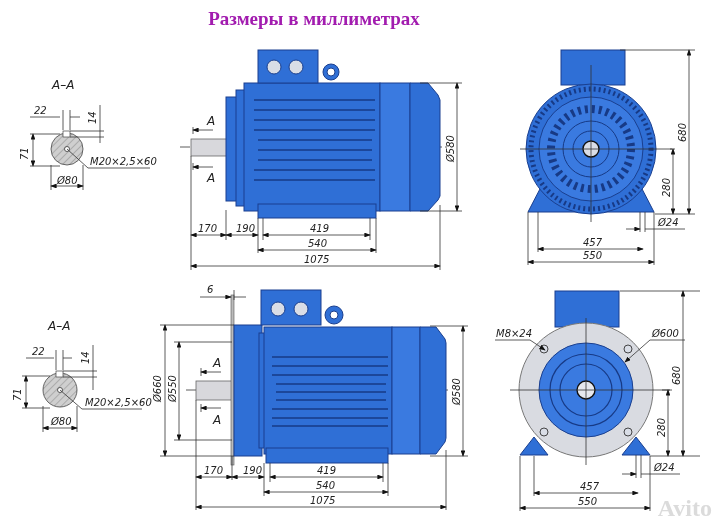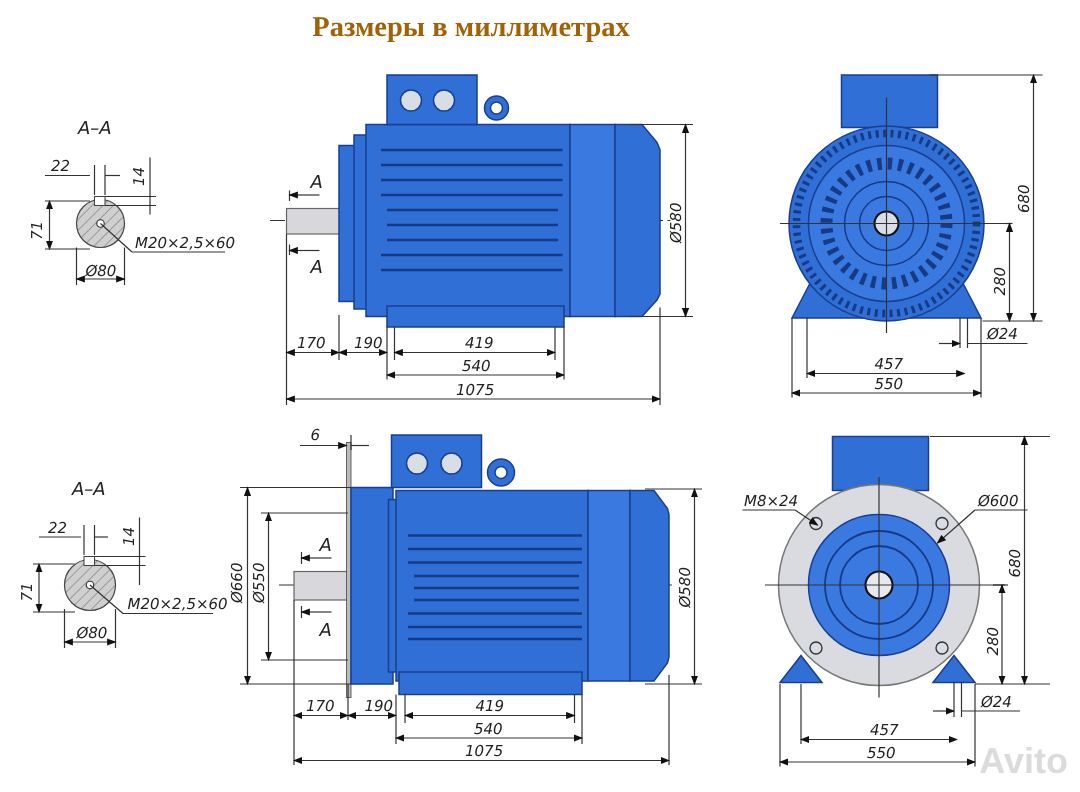--- a/index.html
+++ b/index.html
@@ -1,27 +1,27 @@
 <!DOCTYPE html>
 <html><head>
 <meta charset="utf-8">
 <style>
   html,body{margin:0;padding:0;background:#fff;}
   body{width:720px;height:528px;position:relative;overflow:hidden;font-family:"Liberation Sans",sans-serif;}
-  .title{position:absolute;left:0;top:8px;width:628px;text-align:center;font-family:"Liberation Serif",serif;font-weight:bold;font-size:19px;color:#a16207;}
+  .title{position:absolute;left:0;top:8px;width:628px;text-align:center;font-family:"Liberation Serif",serif;font-weight:bold;font-size:19px;color:#a21caf;}
   svg{position:absolute;left:0;top:0;}
   .dim{font-family:"DejaVu Sans",sans-serif;font-style:italic;font-size:10px;fill:#222;}
   .sec{font-family:"DejaVu Sans",sans-serif;font-style:italic;font-size:12px;fill:#222;}
   .ln{stroke:#333;stroke-width:0.8;fill:none;}
   .blue{fill:#2f6fd6;stroke:#1a3f8f;stroke-width:1;}
   .blue2{fill:#3a7ae0;stroke:#1a3f8f;stroke-width:1;}
   .dk{stroke:#173a86;stroke-width:1.6;}
   .grey{fill:#d8d8dc;stroke:#666;stroke-width:0.8;}
   .hatch{fill:url(#hatch);stroke:#444;stroke-width:0.8;}
-  .watermark{position:absolute;right:8px;bottom:6px;font-family:Liberation Sans, sans-serif;font-size:24px;font-weight:bold;color:rgba(190,190,190,0.55);}
+  .watermark{position:absolute;right:8px;bottom:6px;font-family:Liberation Serif, serif;font-size:24px;font-weight:bold;color:rgba(190,190,190,0.55);}
 </style>
 </head>
 <body>
 
 <div class="title">Размеры в миллиметрах</div>
 
 <svg width="720" height="528" viewBox="0 0 720 528">
   <defs>
     <pattern id="hatch" width="5" height="5" patternUnits="userSpaceOnUse" patternTransform="rotate(45)">
       <rect width="5" height="5" fill="#cfcfcf"></rect>

